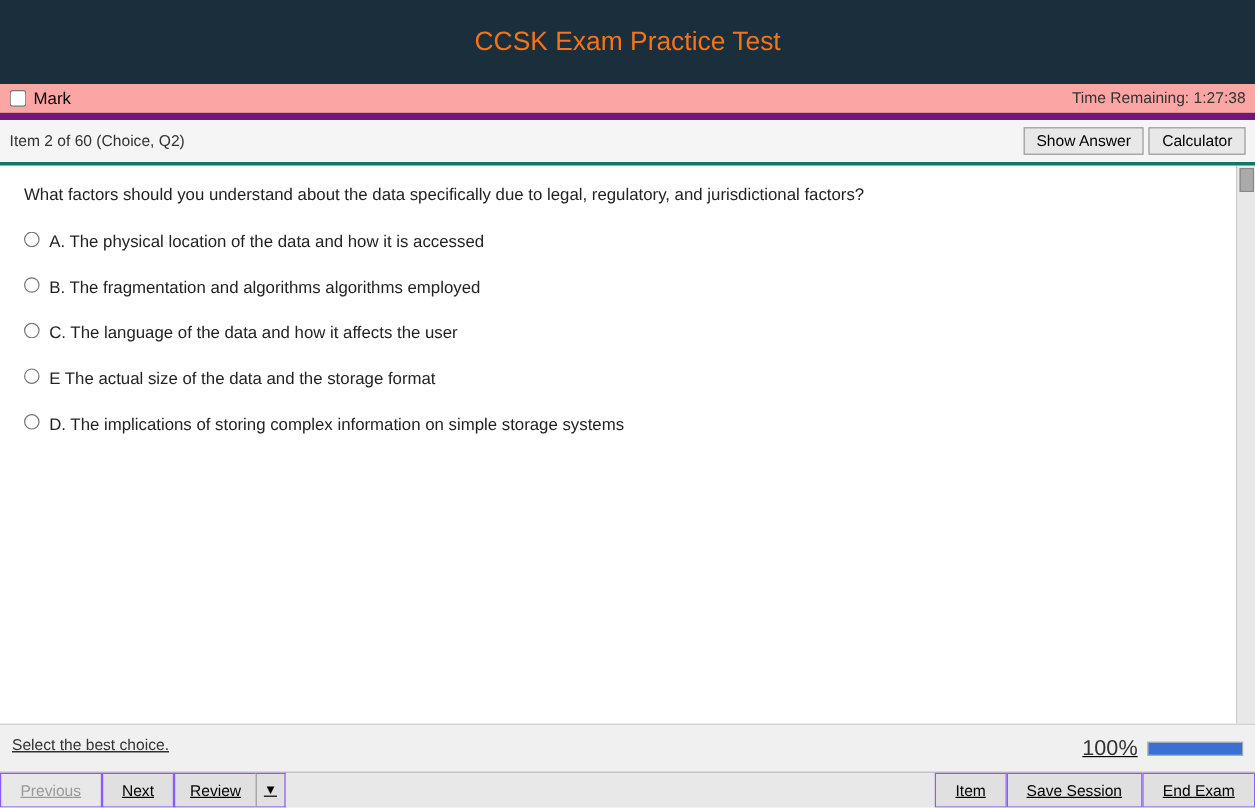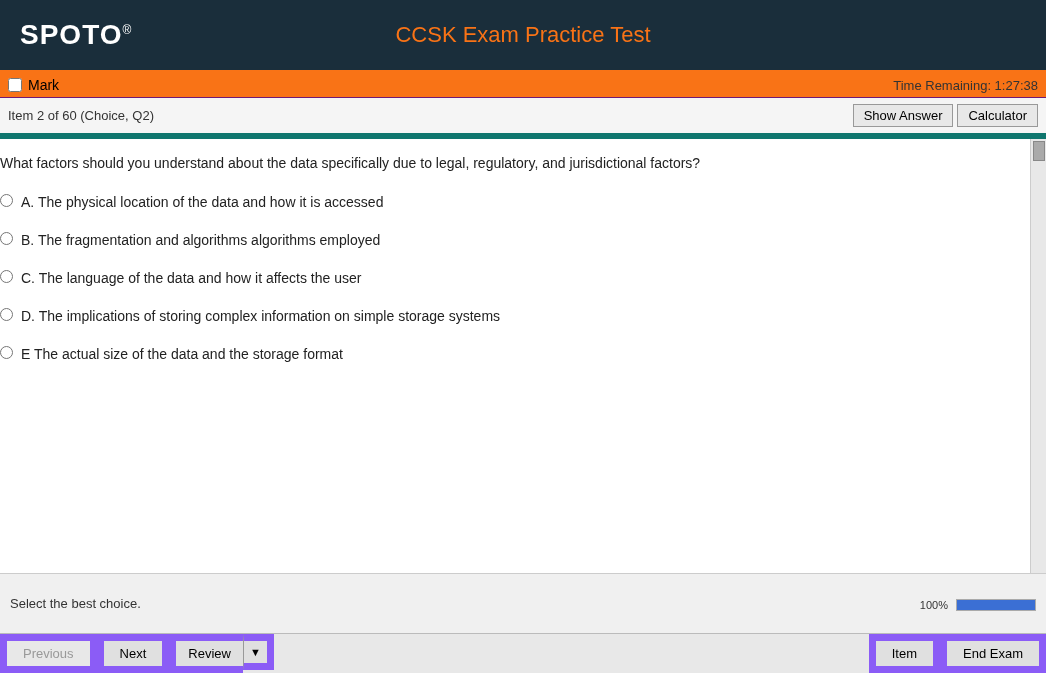--- a/index.html
+++ b/index.html
@@ -28,42 +28,42 @@
       font-weight: normal;
     }
     #header .title {
       font-size: 22px;
       font-weight: normal;
       color: #f97316;
     }
 
     
     #mark-bar {
-      background: #f97316;
-      border-bottom: 1px solid #701a75;
-      display: flex;
-      align-items: flex-end;
+      background: #fca5a5;
+      border-bottom: 6px solid #701a75;
+      display: flex;
+      align-items: flex-start;
       justify-content: space-between;
       padding: 4px 8px;
       min-height: 28px;
     }
     #mark-bar .mark-left {
       display: flex;
       align-items: center;
       gap: 6px;
     }
     #mark-bar .time-remaining {
       font-size: 13px;
       color: #333;
     }
 
     
     #item-bar {
       background: #f5f5f5;
-      border-bottom: 6px solid #0f766e;
+      border-bottom: 3px solid #0f766e;
       display: flex;
       align-items: center;
       justify-content: space-between;
       padding: 6px 8px;
       min-height: 38px;
     }
     #item-bar .item-info {
       font-size: 13px;
       color: #333;
     }
@@ -82,21 +82,21 @@
 
     
     #content-wrapper {
       display: flex;
       flex: 1;
       overflow: hidden;
     }
     #main-content {
       flex: 1;
       background: white;
-      padding: 14px 0;
+      padding: 14px 20px;
       overflow-y: auto;
       position: relative;
     }
     #scrollbar-area {
       width: 16px;
       background: #e8e8e8;
       border-left: 1px solid #ccc;
       display: flex;
       flex-direction: column;
       align-items: center;
@@ -138,36 +138,37 @@
     .answer-option .choice-letter {
       font-weight: normal;
       min-width: 22px;
     }
 
     
     #status-bar {
       background: #f0f0f0;
       border-top: 1px solid #ccc;
       display: flex;
-      align-items: flex-end;
+      align-items: flex-start;
       justify-content: space-between;
-      padding: 22px 10px;
+      padding: 9px 10px;
       min-height: 30px;
+      text-decoration: underline;
     }
     #status-bar .status-text {
       font-size: 13px;
       color: #333;
     }
     #status-bar .progress-area {
       display: flex;
       align-items: center;
       gap: 8px;
     }
     #status-bar .progress-pct {
-      font-size: 11px;
+      font-size: 18px;
       color: #333;
     }
     #progress-bar-bg {
       width: 80px;
       height: 12px;
       background: #ccc;
       border: 1px solid #aaa;
     }
     #progress-bar-fill {
       height: 100%;
@@ -189,23 +190,24 @@
       gap: 0;
     }
     #bottom-nav .right-buttons {
       display: flex;
       gap: 0;
     }
     #bottom-nav button {
       padding: 5px 16px;
       font-size: 13px;
       background: #e0e0e0;
-      border: 7px solid #8b5cf6;
+      border: 1px solid #8b5cf6;
       cursor: pointer;
       min-height: 29px;
+      text-decoration: underline;
     }
     #bottom-nav button:disabled {
       color: #999;
       background: #e8e8e8;
       cursor: default;
     }
 
     .review-btn-wrapper {
       display: flex;
       align-items: flex-start;
@@ -224,23 +226,20 @@
     .mark-checkbox {
       width: 14px;
       height: 14px;
       cursor: pointer;
     }
   </style>
 </head>
 <body>
 
 <div id="header">
-  <div class="logo">
-    <span>SPOTO</span><sup>®</sup>
-  </div>
   <div class="title">CCSK Exam Practice Test</div>
 </div>
 
 <div id="mark-bar">
   <div class="mark-left">
     <input type="checkbox" class="mark-checkbox" style="">
     <span>Mark</span>
   </div>
   <div class="time-remaining">Time Remaining: 1:27:38</div>
 </div>
@@ -267,26 +266,26 @@
         </div>
         <div class="answer-option">
           <input type="radio" name="question-choice" value="B" style="">
           <label><span class="choice-letter">B.  </span><span>The fragmentation and algorithms algorithms employed</span></label>
         </div>
         <div class="answer-option">
           <input type="radio" name="question-choice" value="C" style="">
           <label><span class="choice-letter">C.  </span><span>The language of the data and how it affects the user</span></label>
         </div>
         <div class="answer-option">
+          <input type="radio" name="question-choice" value="E" style="">
+          <label><span class="choice-letter">E  </span><span>The actual size of the data and the storage format</span></label>
+        </div>
+        <div class="answer-option">
           <input type="radio" name="question-choice" value="D" style="">
           <label><span class="choice-letter">D.  </span><span>The implications of storing complex information on simple storage systems</span></label>
-        </div>
-        <div class="answer-option">
-          <input type="radio" name="question-choice" value="E" style="">
-          <label><span class="choice-letter">E  </span><span>The actual size of the data and the storage format</span></label>
         </div>
       </div>
   </div>
   <div id="scrollbar-area">
     <div id="scrollbar-thumb"></div>
   </div>
 </div>
 
 <div id="status-bar">
   <div class="status-text">Select the best choice.</div>
@@ -302,15 +301,16 @@
   <div class="left-buttons">
     <button disabled="">Previous</button>
     <button>Next</button>
     <div class="review-btn-wrapper">
       <button class="review-btn-main">Review</button>
       <button class="review-btn-arrow">▼</button>
     </div>
   </div>
   <div class="right-buttons">
     <button>Item</button>
+    <button>Save Session</button>
     <button>End Exam</button>
   </div>
 </div>
 
 </body></html>

